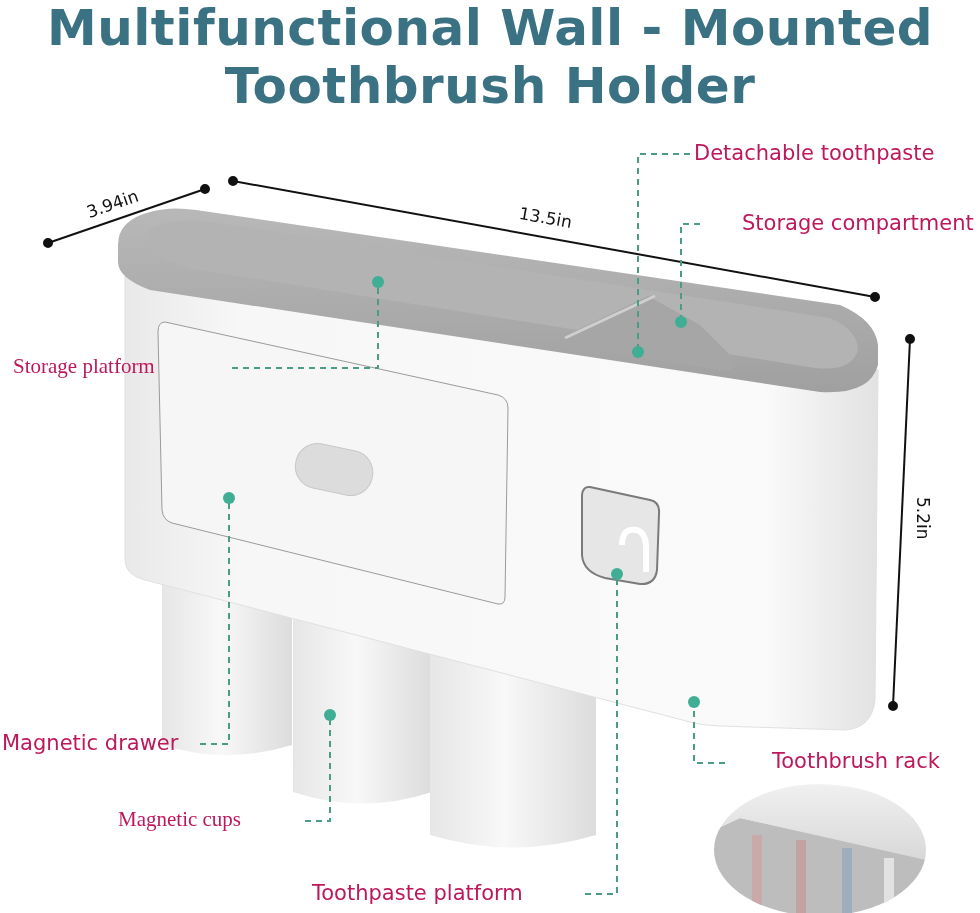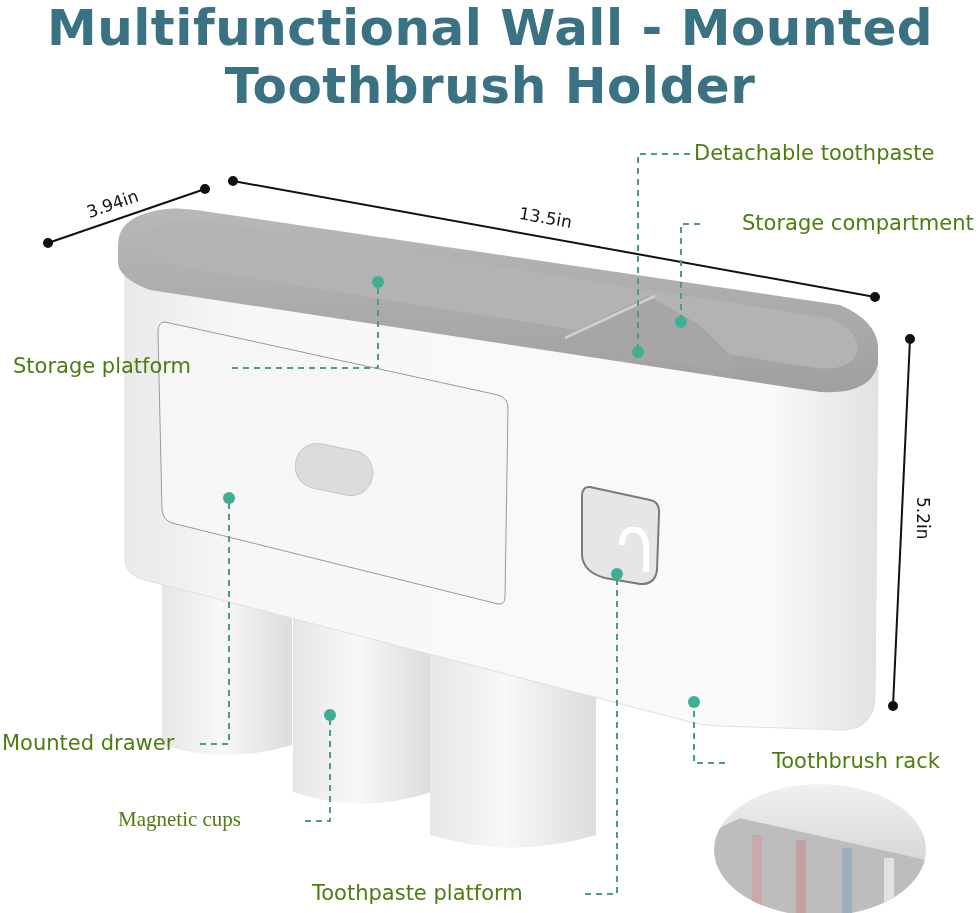--- a/index.html
+++ b/index.html
@@ -1,21 +1,21 @@
 <!DOCTYPE html>
 <html><head>
 <meta charset="utf-8">
 <style>
   html,body{margin:0;padding:0;background:#ffffff;}
   body{width:980px;height:913px;position:relative;overflow:hidden;font-family:"DejaVu Sans","Liberation Sans",sans-serif;}
   .title{position:absolute;left:0;width:980px;text-align:center;color:#3a7283;font-weight:bold;font-size:50px;line-height:60px;letter-spacing:0.5px;font-family:"DejaVu Sans",sans-serif;}
   .title.l1{top:-2px;}
   .title.l2{top:56px;}
   svg.art{position:absolute;left:0;top:0;}
-  .lbl{position:absolute;color:#4d7c0f;font-size:21px;white-space:nowrap;font-family:"DejaVu Sans",sans-serif;}
+  .lbl{position:absolute;color:#be185d;font-size:21px;white-space:nowrap;font-family:"DejaVu Sans",sans-serif;}
   .dim{position:absolute;color:#111;font-size:17px;white-space:nowrap;font-family:"DejaVu Sans",sans-serif;transform-origin:left top;}
 </style>
 </head>
 <body>
 
 <div class="title l1">Multifunctional Wall - Mounted</div>
 <div class="title l2">Toothbrush Holder</div>
 
 <svg class="art" width="980" height="913" viewBox="0 0 980 913">
   <defs>
@@ -104,17 +104,17 @@
     <circle cx="617" cy="574" r="6"></circle>
   </g>
 </svg>
 
 <div class="dim" style="left:84px;top:203px;transform:rotate(-19deg);">3.94in</div>
 <div class="dim" style="left:521px;top:203px;transform:rotate(10deg);">13.5in</div>
 <div class="dim" style="left:933px;top:497px;transform:rotate(90deg);">5.2in</div>
 
 <div class="lbl" style="left:694px;top:141px;">Detachable toothpaste</div>
 <div class="lbl" style="left:742px;top:211px;">Storage compartment</div>
-<div class="lbl" style="left:13px;top:354px;">Storage platform</div>
-<div class="lbl" style="left:2px;top:731px;">Mounted drawer</div>
+<div class="lbl" style="left:13px;top:354px;font-family:Liberation Serif, serif;">Storage platform</div>
+<div class="lbl" style="left:2px;top:731px;">Magnetic drawer</div>
 <div class="lbl" style="left:118px;top:807px;font-family:Liberation Serif, serif;">Magnetic cups</div>
 <div class="lbl" style="left:728px;top:749px;margin-left:44px;">Toothbrush rack</div>
 <div class="lbl" style="left:312px;top:881px;">Toothpaste platform</div>
 
 </body></html>

